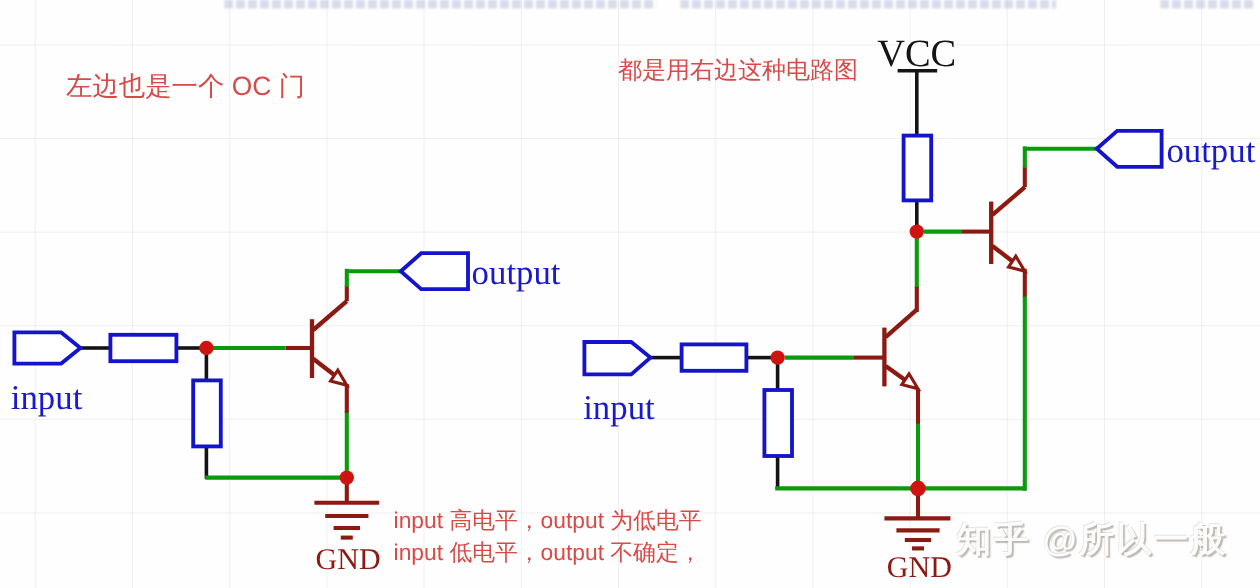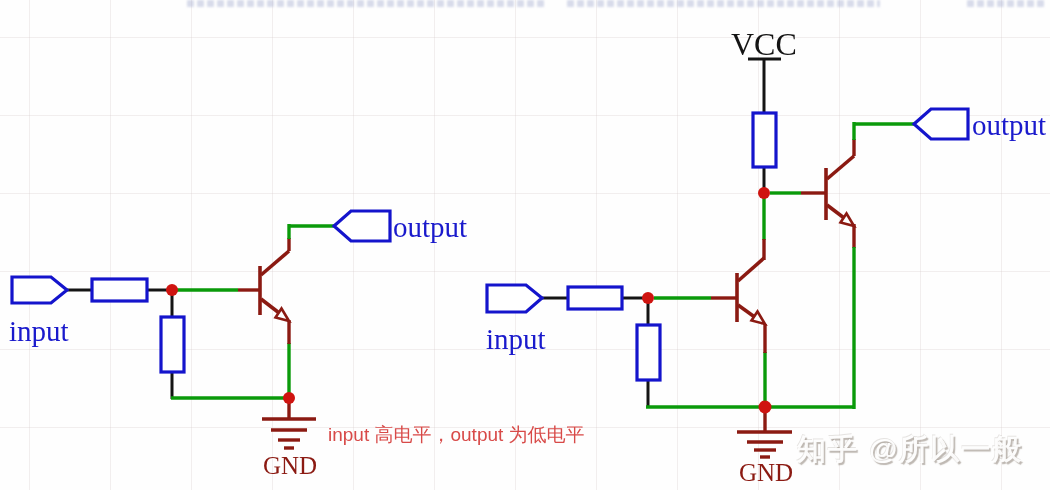--- a/index.html
+++ b/index.html
@@ -41,26 +41,29 @@
 </style>
 </head>
 <body>
 
 <div id="canvas">
 
   <div class="smudge" style="left:187px;width:360px;"></div>
   <div class="smudge" style="left:567px;width:313px;"></div>
   <div class="smudge" style="left:967px;width:78px;"></div>
 
+  <div class="note note-left" style="left:55px;top:58px;">左边也是一个 OC 门</div>
 
   <div class="note" style="left:515px;top:46px;">
+    <div>都是用右边这种电路图</div>
   </div>
 
   <div class="note" style="left:328px;top:377px;font-size:19px;line-height:27px;margin-top:44px;">
     <div>input 高电平，output 为低电平</div>
+    <div>input 低电平，output 不确定，</div>
   </div>
 
   <svg class="svg-abs" width="1050" height="490" viewBox="0 0 1050 490">
 
     <g>
 
       <line class="w-black" x1="67" y1="290" x2="92" y2="290"></line>
       <line class="w-black" x1="147" y1="290" x2="172" y2="290"></line>
       <line class="w-black" x1="172" y1="290" x2="172" y2="317"></line>
       <line class="w-black" x1="172" y1="372" x2="172" y2="399"></line>

